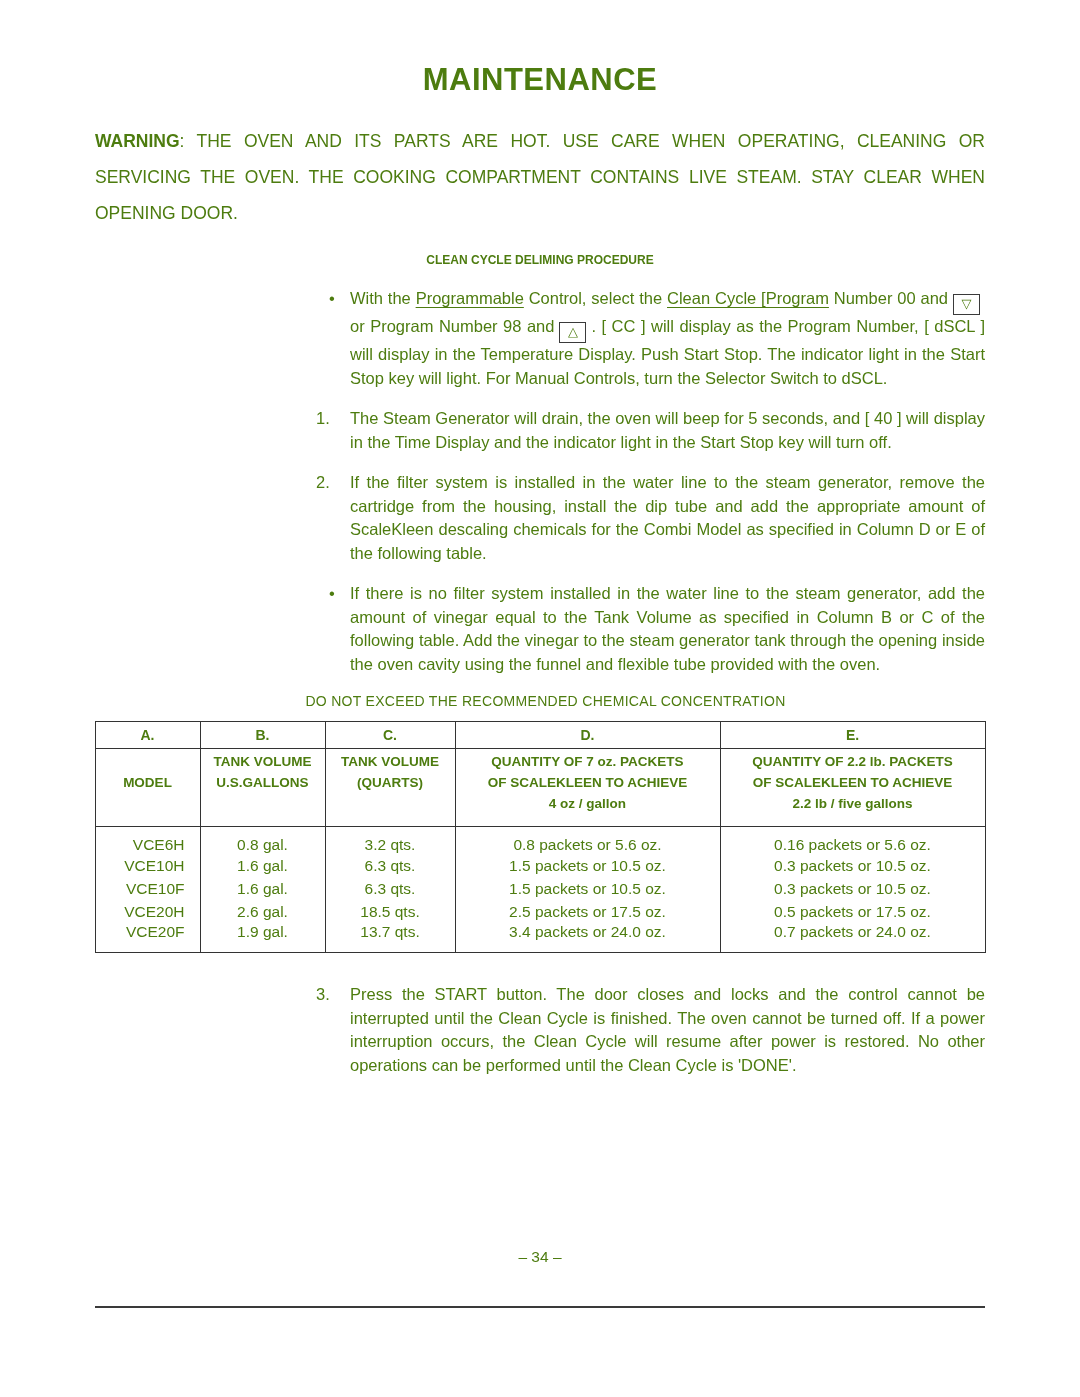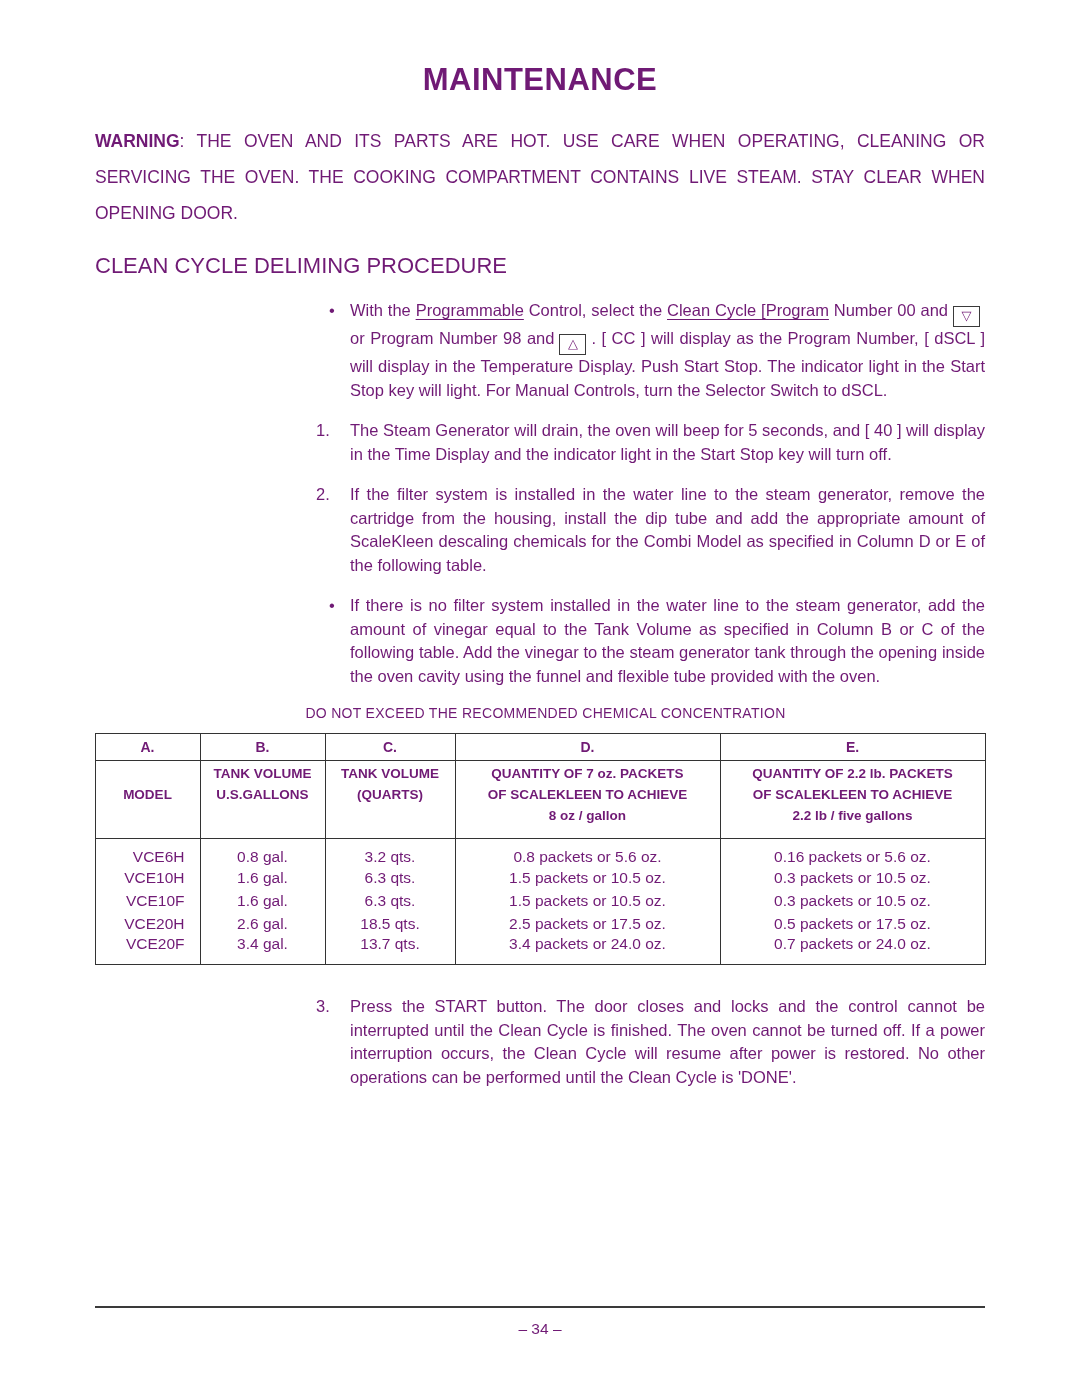--- a/index.html
+++ b/index.html
@@ -1,30 +1,30 @@
 <!DOCTYPE html>
 <html><head>
 <meta charset="utf-8">
 <style>
   * { margin:0; padding:0; box-sizing:border-box; }
   html,body { background:#ffffff; }
   .page {
     width:1080px; height:1397px; background:#ffffff; position:relative;
-    font-family:"Liberation Sans", sans-serif; color:#701a75; overflow:hidden;
+    font-family:"Liberation Sans", sans-serif; color:#4d7c0f; overflow:hidden;
   }
   .title {
     padding-top:62px; text-align:center; font-size:31px; font-weight:bold;
     letter-spacing:0.5px;
   }
   .warning {
     margin:25px 95px 0 95px; font-size:17.5px; line-height:36px; text-align:justify;
   }
   .warning .warn-label { font-weight:bold; }
   .section-heading {
-    margin:22px 95px 0 95px; font-size:22px; font-weight:normal;
+    margin:22px 95px 0 95px; font-size:12px; font-weight:bold;text-align:center;
   }
   .list { margin-top:20px; }
   .list-item { display:flex; margin:0 95px 17px 316px; }
   .marker { width:34px; flex:none; font-size:16.5px; line-height:23.5px; }
   .marker.bullet { padding-left:13px; }
   .item-text { flex:1; font-size:16.5px; line-height:23.5px; text-align:justify; }
   .underlined { text-decoration:underline; text-underline-offset:3px; }
   .key {
     display:inline-block; border:1.5px solid #3a3a3a; width:27px; height:21px;
     line-height:18px; text-align:center; font-size:13px; margin:0 5px;
@@ -45,21 +45,21 @@
   .hl { height:21px; line-height:21px; text-align:center; white-space:nowrap; overflow:hidden; }
   tbody.req-body td {
     border-left:1.5px solid #333; border-right:1.5px solid #333;
     font-size:15.5px; height:23px; text-align:center; vertical-align:middle;
   }
   tbody.req-body tr:first-child td { padding-top:9px; }
   tbody.req-body tr:last-child td { border-bottom:1.5px solid #333; padding-bottom:11px; }
   tbody.req-body td.model { text-align:right; padding-right:15px; }
   .step3-wrap { margin-top:30px; }
   .footer-rule { position:absolute; left:95px; right:95px; top:1306px; border-top:2px solid #3a3a3a; }
-  .page-number { position:absolute; top:1320px; left:0; width:100%; text-align:center; font-size:15.5px; }
+  .page-number { position:absolute; top:1248px; left:0; width:100%; text-align:center; font-size:15.5px; }
 </style>
 </head>
 <body>
 
 <div class="page">
 
   <div class="title">MAINTENANCE</div>
 
   <div class="warning"><span class="warn-label">WARNING</span><span>:  THE OVEN AND ITS PARTS ARE HOT.  USE CARE WHEN OPERATING, CLEANING OR SERVICING THE OVEN.  THE COOKING COMPARTMENT CONTAINS LIVE STEAM.  STAY CLEAR WHEN OPENING DOOR.</span></div>
 
@@ -119,21 +119,21 @@
           <div class="hl"></div>
         </th>
         <th>
           <div class="hl">TANK VOLUME</div>
           <div class="hl">(QUARTS)</div>
           <div class="hl"></div>
         </th>
         <th>
           <div class="hl">QUANTITY OF 7 oz. PACKETS</div>
           <div class="hl">OF SCALEKLEEN TO ACHIEVE</div>
-          <div class="hl">8 oz / gallon</div>
+          <div class="hl">4 oz / gallon</div>
         </th>
         <th>
           <div class="hl">QUANTITY OF 2.2 lb. PACKETS</div>
           <div class="hl">OF SCALEKLEEN TO ACHIEVE</div>
           <div class="hl">2.2 lb / five gallons</div>
         </th>
       </tr>
     </thead>
     <tbody class="req-body">
       <tr>
@@ -159,21 +159,21 @@
       </tr>
       <tr>
         <td class="model">VCE20H</td>
         <td>2.6 gal.</td>
         <td>18.5 qts.</td>
         <td>2.5 packets or 17.5 oz.</td>
         <td>0.5 packets or 17.5 oz.</td>
       </tr>
       <tr>
         <td class="model">VCE20F</td>
-        <td>3.4 gal.</td>
+        <td>1.9 gal.</td>
         <td>13.7 qts.</td>
         <td>3.4 packets or 24.0 oz.</td>
         <td>0.7 packets or 24.0 oz.</td>
       </tr>
     </tbody>
   </table>
 
   <div class="list step3-wrap">
     <div class="list-item">
       <div class="marker">3.</div>

